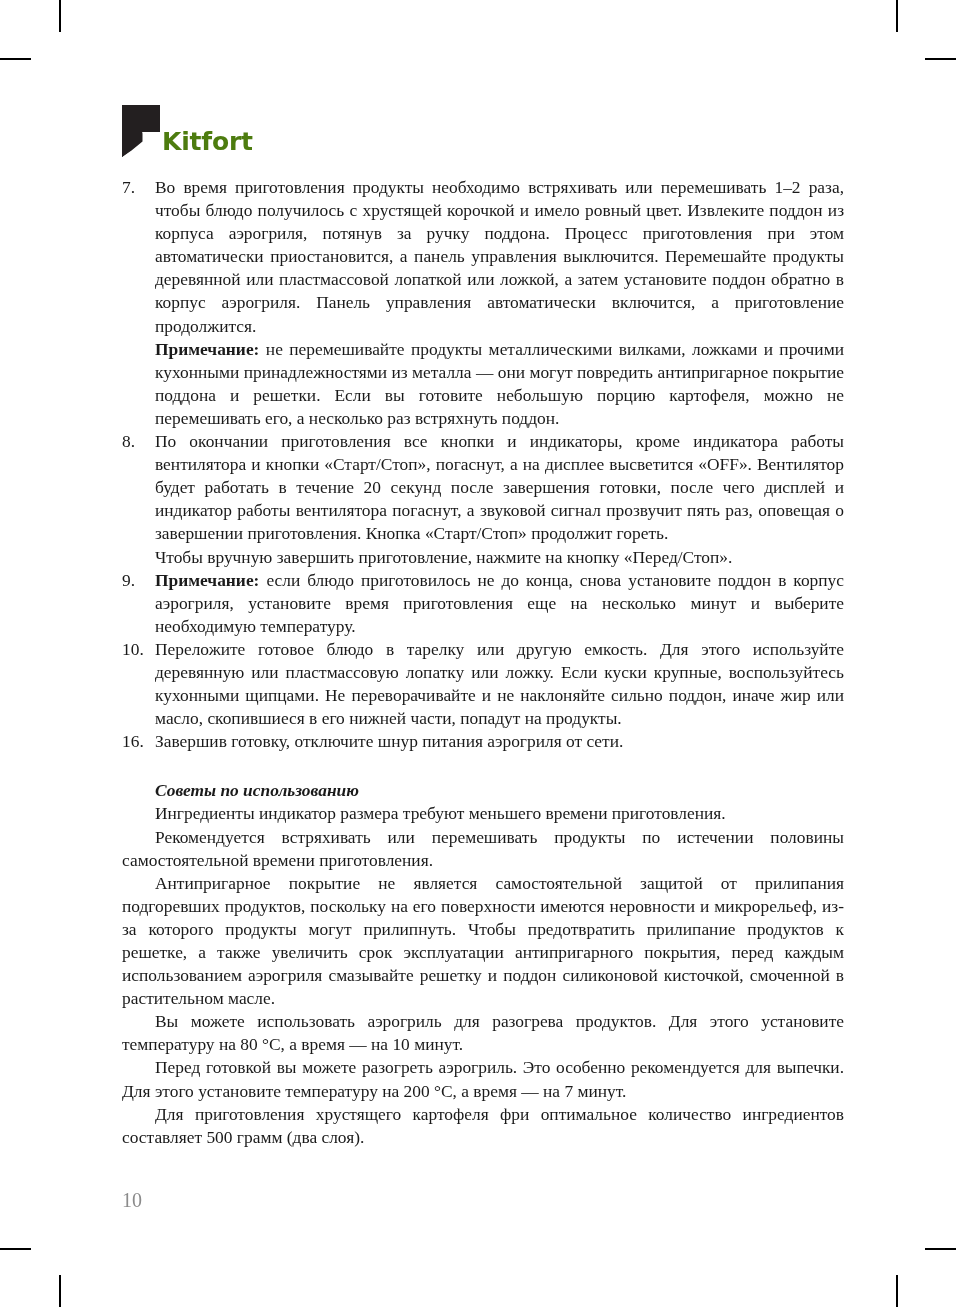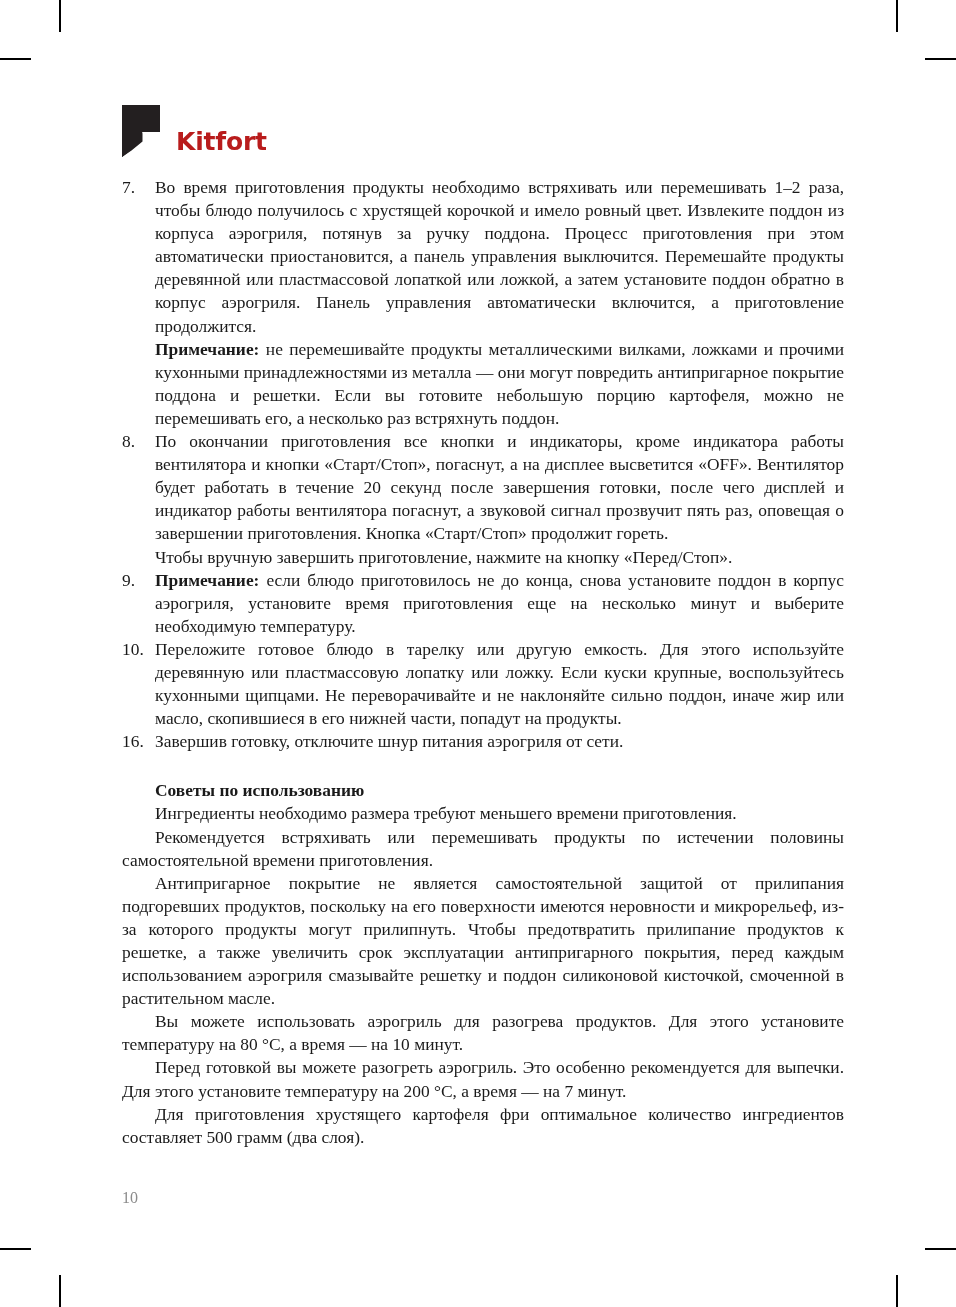--- a/index.html
+++ b/index.html
@@ -48,23 +48,23 @@
     height: 52px;
     position: relative;
     display: block;
   }
   .logo-mark svg { display: block; }
   .logo-text {
     font-family: "DejaVu Sans", "Liberation Sans", sans-serif;
     font-weight: 700;
     font-size: 25px;
     letter-spacing: -0.2px;
-    color: #b91c1c;
+    color: #4d7c0f;
     line-height: 1;
-    margin-left: 16px;
+    margin-left: 2px;
     margin-bottom: 3px;
   }
 
   
   .content {
     position: absolute;
     left: 122px;
     top: 176px;
     width: 722px;
     font-size: 17.4px;
@@ -102,33 +102,34 @@
 
   
   .tips {
     margin-top: 26px;
   }
   .tips-heading {
     font-weight: 700;
     margin: 0 0 0 0;
     text-indent: 33px;
     text-align: left;
+    font-style: italic;
   }
   .tips p {
     margin: 0;
     text-indent: 33px;
     text-align: justify;
   }
 
   
   .folio {
     position: absolute;
     left: 122px;
     top: 1189px;
-    font-size: 16px;
+    font-size: 20px;
     color: #8b8b8b;
     font-family: "Liberation Serif", "DejaVu Serif", serif;
   }
 </style>
 </head>
 <body>
 
 <div class="page">
 
   <div class="crop crop-v crop-tl-v"></div>
@@ -183,21 +184,21 @@
         <div class="item">
           <div class="item-num">16.</div>
           <div class="item-body">
             <p><span>Завершив готовку, отключите шнур питания аэрогриля от сети.</span></p>
           </div>
         </div>
       </div>
     <div class="tips">
       <p class="tips-heading">Советы по использованию</p>
       <div id="tips-root">
-          <p>Ингредиенты необходимо размера требуют меньшего времени приготовления.</p>
+          <p>Ингредиенты индикатор размера требуют меньшего времени приготовления.</p>
           <p>Рекомендуется встряхивать или перемешивать продукты по истечении половины самостоятельной времени приготовления.</p>
           <p>Антипригарное покрытие не является самостоятельной защитой от прилипания подгоревших продуктов, поскольку на его поверхности имеются неровности и микрорельеф, из-за которого продукты могут прилипнуть. Чтобы предотвратить прилипание продуктов к решетке, а также увеличить срок эксплуатации антипригарного покрытия, перед каждым использованием аэрогриля смазывайте решетку и поддон силиконовой кисточкой, смоченной в растительном масле.</p>
           <p>Вы можете использовать аэрогриль для разогрева продуктов. Для этого установите температуру на 80 °C, а время — на 10 минут.</p>
           <p>Перед готовкой вы можете разогреть аэрогриль. Это особенно рекомендуется для выпечки. Для этого установите температуру на 200 °C, а время — на 7 минут.</p>
           <p>Для приготовления хрустящего картофеля фри оптимальное количество ингредиентов составляет 500 грамм (два слоя).</p>
         </div>
     </div>
   </div>
 
   <div class="folio">10</div>

